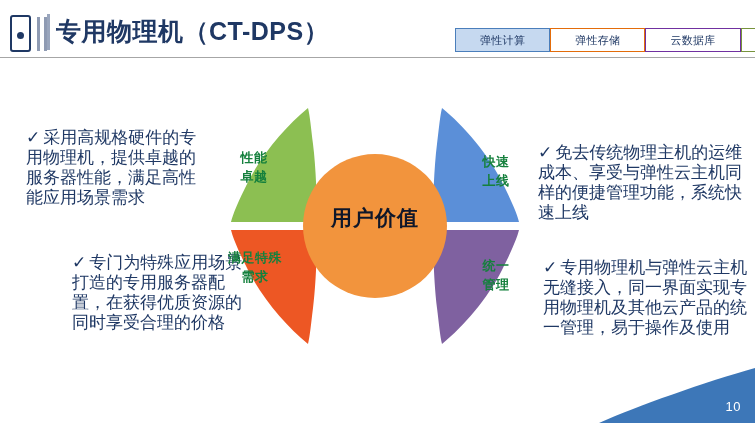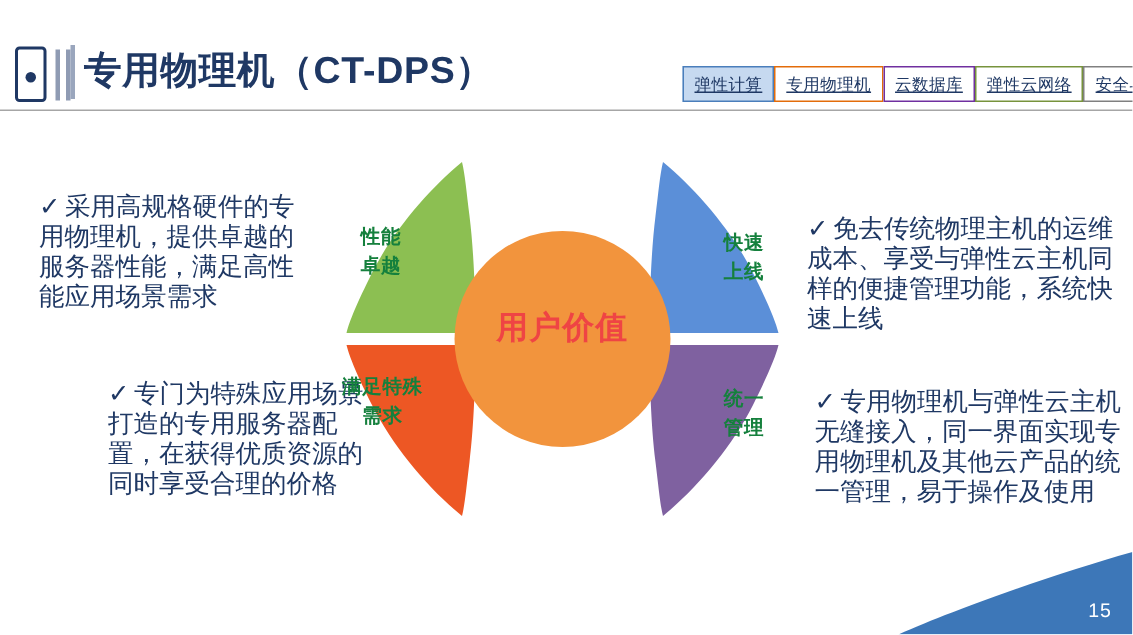--- a/index.html
+++ b/index.html
@@ -11,21 +11,21 @@
     width: 755px;
     height: 423px;
     position: relative;
     overflow: hidden;
     font-family: "Liberation Sans", "DejaVu Sans", sans-serif;
   }
 
   
   .header {
     position: absolute;
-    left: 0; top: 16px;
+    left: 0; top: 0;
     width: 755px; height: 59px;
   }
   .logo-mark {
     position: absolute;
     left: 10px; top: 15px;
     width: 50px; height: 38px;
   }
   .logo-box {
     position: absolute;
     left: 0; top: 0;
@@ -76,32 +76,31 @@
   
   .nav-tabs {
     position: absolute;
     left: 455px; top: 28px;
     height: 24px;
     display: flex;
   }
   .nav-tab {
     box-sizing: border-box;
     height: 24px;
-    padding: 0 7px;
+    padding: 0 24px;
     display: flex;
     align-items: center;
     justify-content: center;
     font-size: 11px;
     color: #1f3864;
     background: #ffffff;
     border: 1px solid #bfbfbf;
     border-left: none;
     white-space: nowrap;
     letter-spacing: 0.3px;
-    text-decoration: underline;
   }
   .nav-tab:first-child { border-left: 1px solid #bfbfbf; }
   .nav-tab.t-blue   { border-color: #4a7ebb; background: #c6d9f0; }
   .nav-tab.t-orange { border-color: #e36c0a; border-left: 1px solid #e36c0a; }
   .nav-tab.t-green  { border-color: #77933c; border-left: 1px solid #77933c; }
   .nav-tab.t-purple { border-color: #7030a0; border-left: 1px solid #7030a0; }
   .nav-tab.t-gray   { border-color: #808080; border-left: 1px solid #808080; }
 
   
   .note {
@@ -137,21 +136,21 @@
   .lbl-green  { left: 34px;  top: 48px;  width: 60px; }
   .lbl-red    { left: 24px;  top: 148px; width: 82px; }
   .lbl-blue   { left: 276px; top: 52px;  width: 60px; }
   .lbl-purple { left: 276px; top: 156px; width: 60px; }
 
   .center-label {
     position: absolute;
     left: 107px; top: 104px;
     width: 156px;
     text-align: center;
-    color: #ef4444;
+    color: #0f172a;
     font-size: 21px;
     font-weight: bold;
     letter-spacing: 1px;
   }
 
   
   .footer-wedge {
     position: absolute;
     left: 585px; top: 368px;
     width: 170px; height: 55px;
@@ -174,21 +173,21 @@
     <div class="logo-dot"></div>
     <div class="logo-bar b1"></div>
     <div class="logo-bar b2"></div>
   </div>
 
   <div class="title-rule"></div>
   <div class="page-title">专用物理机（CT-DPS）</div>
 
   <div class="nav-tabs">
     <div class="nav-tab t-blue">弹性计算</div>
-    <div class="nav-tab t-orange">专用物理机</div>
+    <div class="nav-tab t-orange">弹性存储</div>
     <div class="nav-tab t-purple">云数据库</div>
     <div class="nav-tab t-green">弹性云网络</div>
     <div class="nav-tab t-gray">安全与管理</div>
   </div>
 
   <div class="header-divider"></div>
 </div>
 
 <div class="note note-tl">
   <span class="tick">✓</span><span>采用高规格硬件的专用物理机，提供卓越的服务器性能，满足高性能应用场景需求</span>
@@ -225,14 +224,14 @@
   <div class="petal-label lbl-blue">快速<br>上线</div>
   <div class="petal-label lbl-purple">统一<br>管理</div>
 
   <div class="center-label">用户价值</div>
 </div>
 
 <div class="footer-wedge">
   <svg width="170" height="55" viewBox="0 0 170 55">
     <path d="M 170 0 C 120 14 52 38 14 55 L 170 55 Z" fill="#3d77b8"></path>
   </svg>
-  <div class="page-num">15</div>
+  <div class="page-num">10</div>
 </div>
 
 </body></html>

